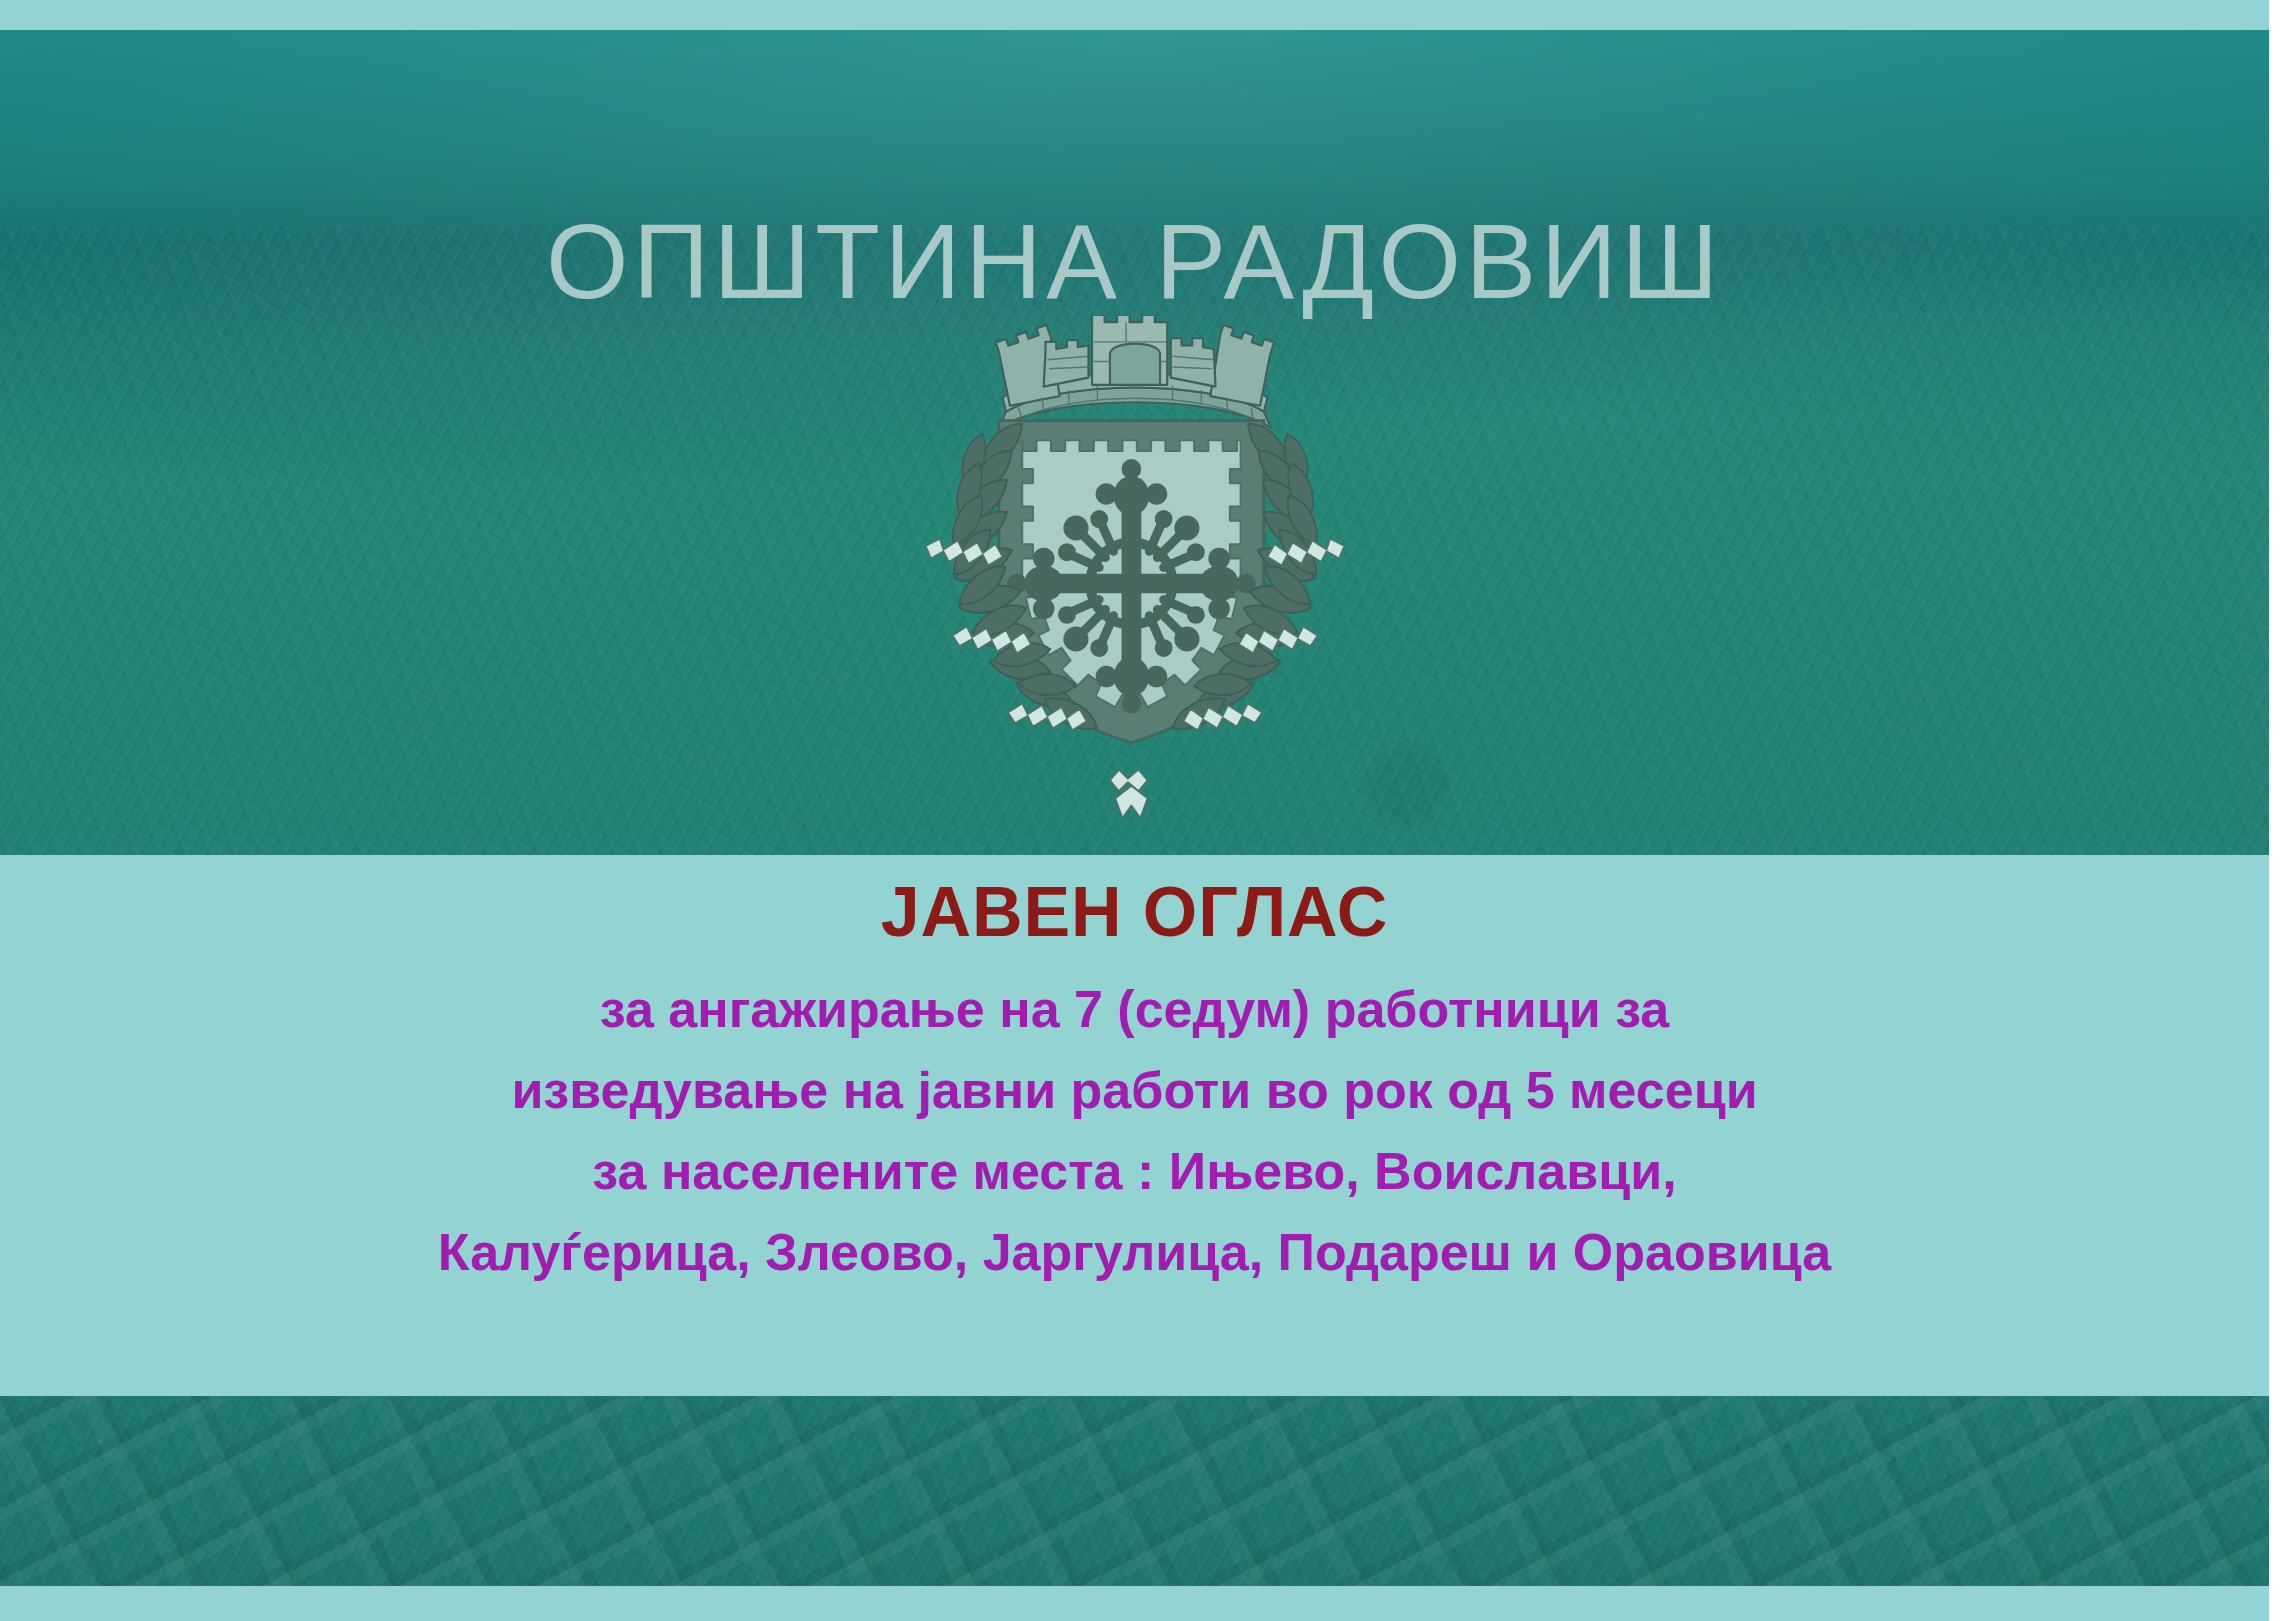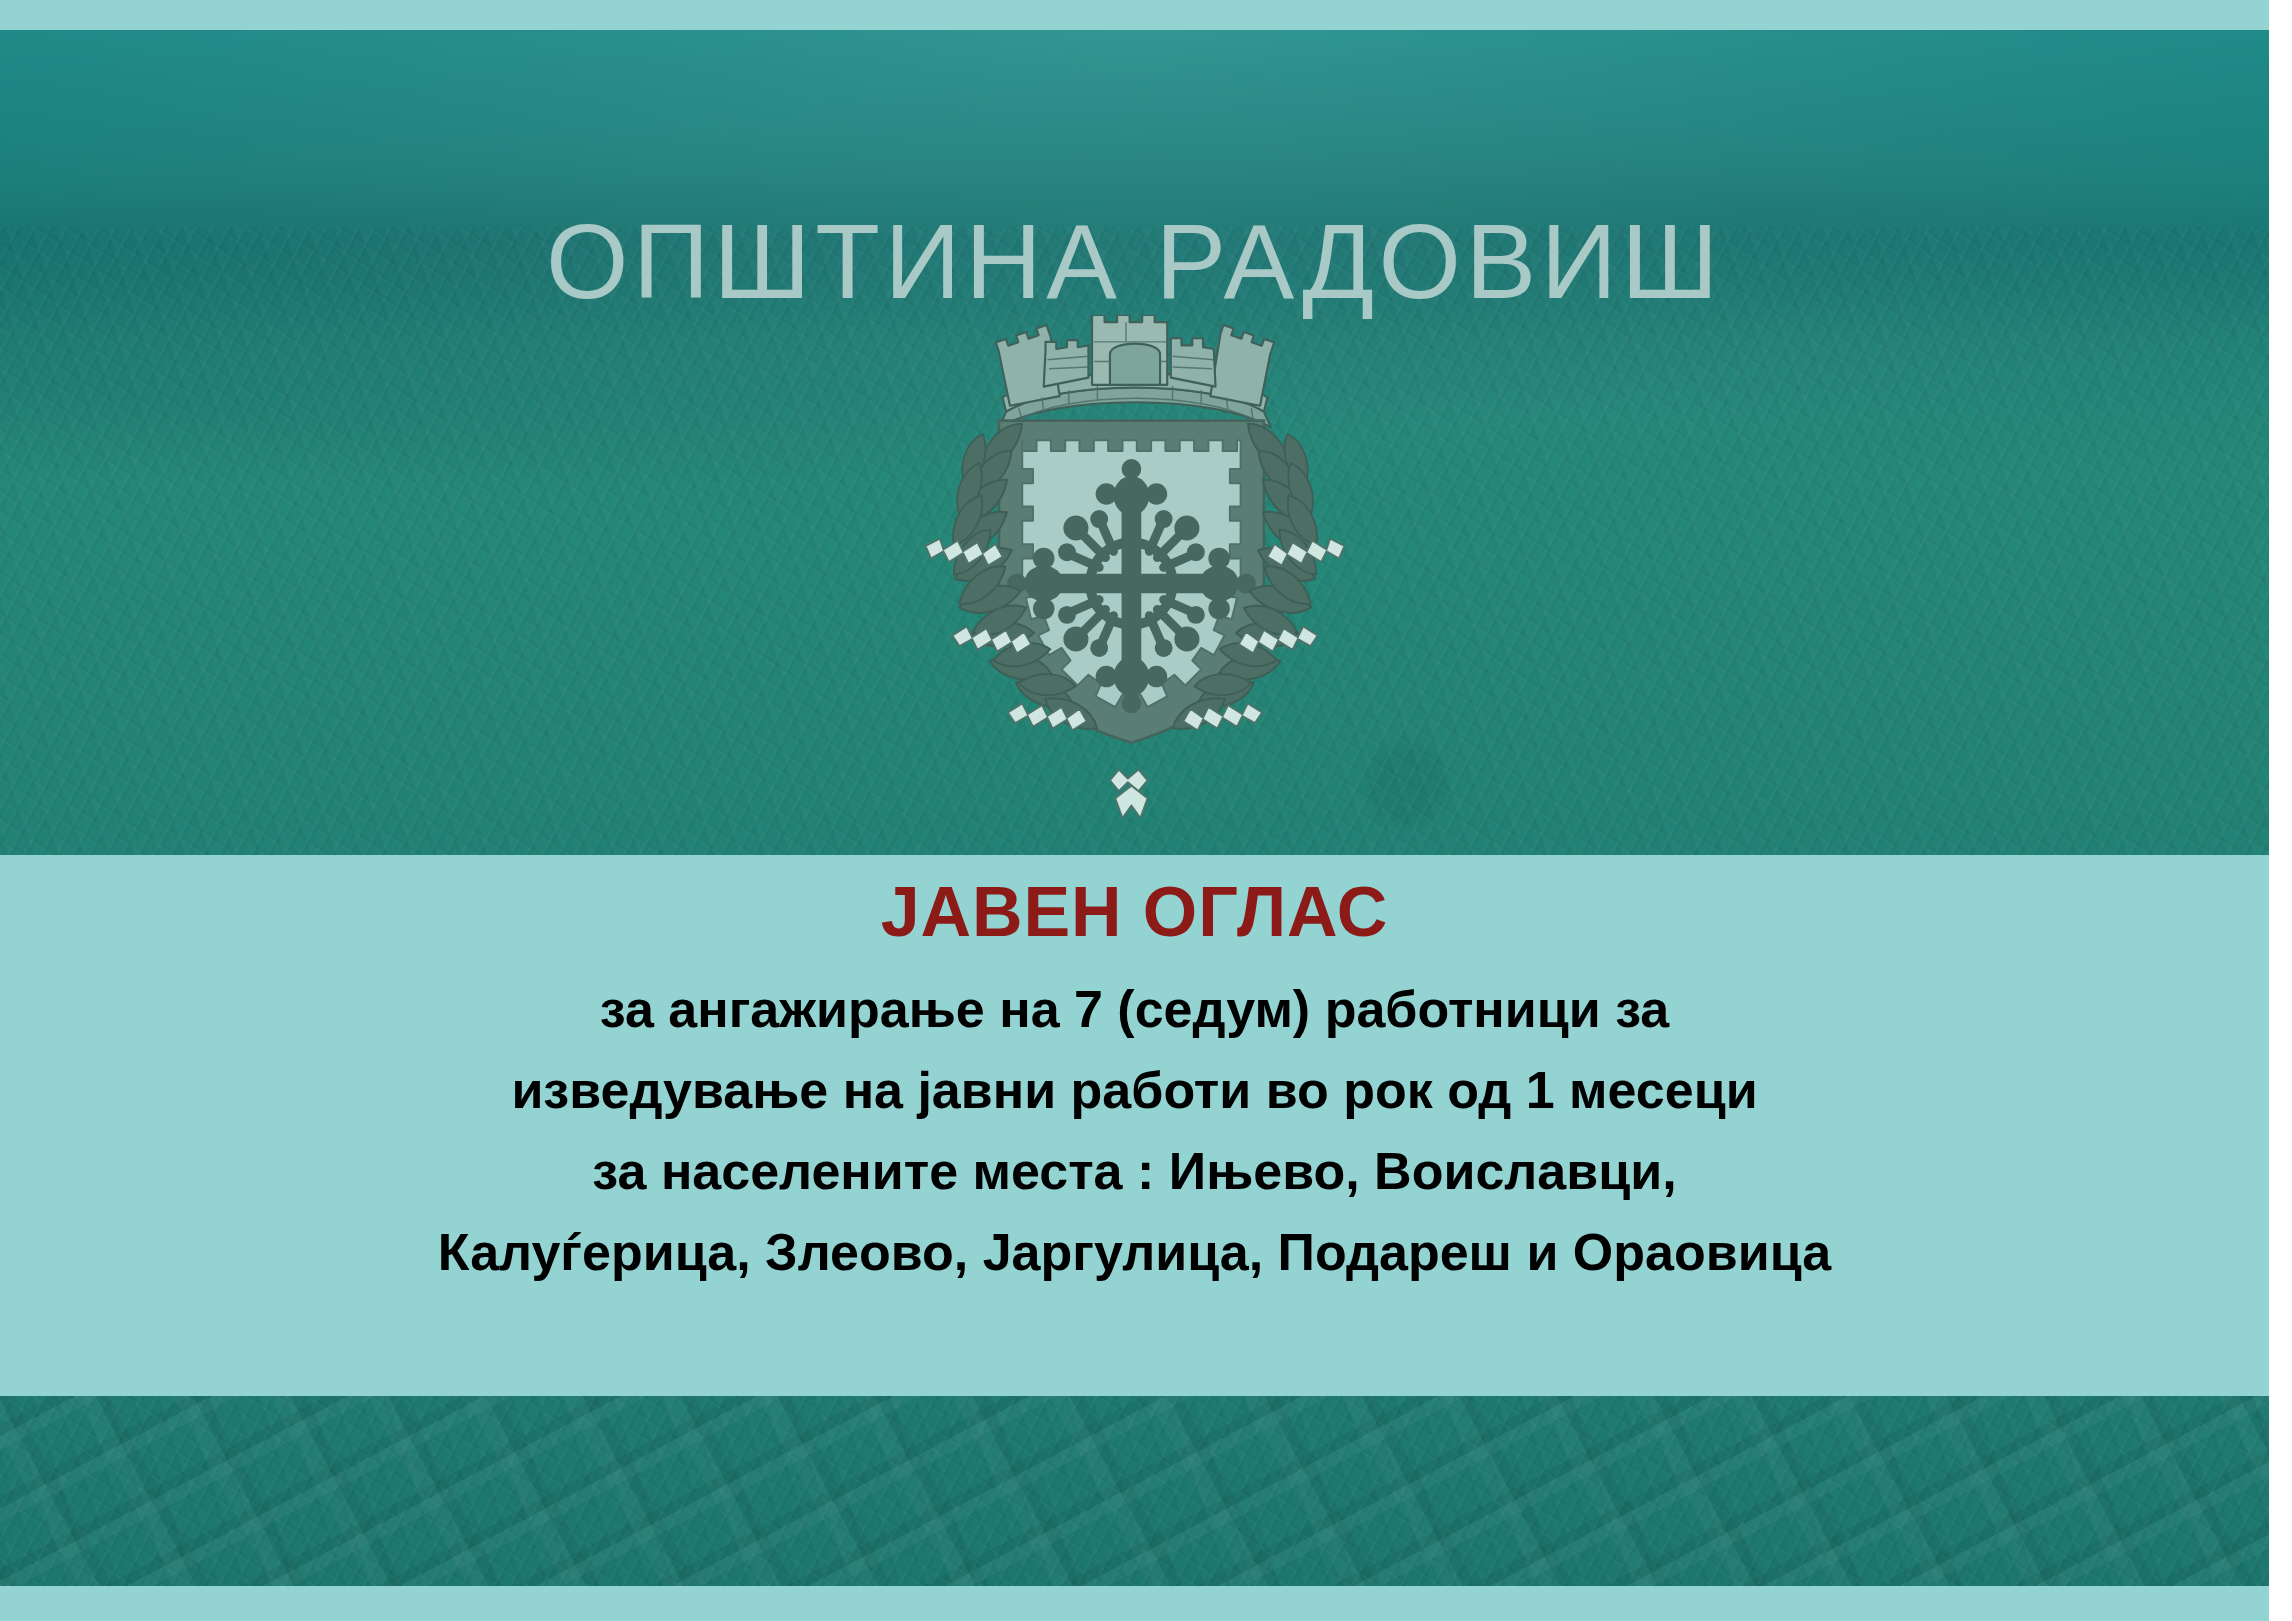--- a/index.html
+++ b/index.html
@@ -160,21 +160,21 @@
     color: #8c1a17;
     letter-spacing: 0.9px;
     line-height: 1.06;
     margin: 0 0 19.7px 0;
     text-align: center;
   }
   .notice-body {
     font-family: "Liberation Sans", sans-serif;
     font-size: 52px;
     font-weight: 700;
-    color: #000000;
+    color: #a21caf;
     text-align: center;
     line-height: 1.56;
     margin: 0;
     padding: 0;
     list-style: none;
     white-space: nowrap;
   }
   .notice-body li { margin: 0; padding: 0; }
 </style>
 </head>
@@ -372,21 +372,21 @@
         </g>
       </g>
     </svg>
   </div>
 
   <div class="notice-panel">
     <div class="notice-inner">
       <div class="notice-heading">ЈАВЕН ОГЛАС</div>
       <ul class="notice-body">
         <li>за ангажирање на 7 (седум) работници за</li>
-        <li>изведување на јавни работи во рок од 1 месеци</li>
+        <li>изведување на јавни работи во рок од 5 месеци</li>
         <li>за населените места : Ињево, Воиславци,</li>
         <li>Калуѓерица, Злеово, Јаргулица, Подареш и Ораовица</li>
       </ul>
     </div>
   </div>
 
 </div>
 
 
 </body></html>

